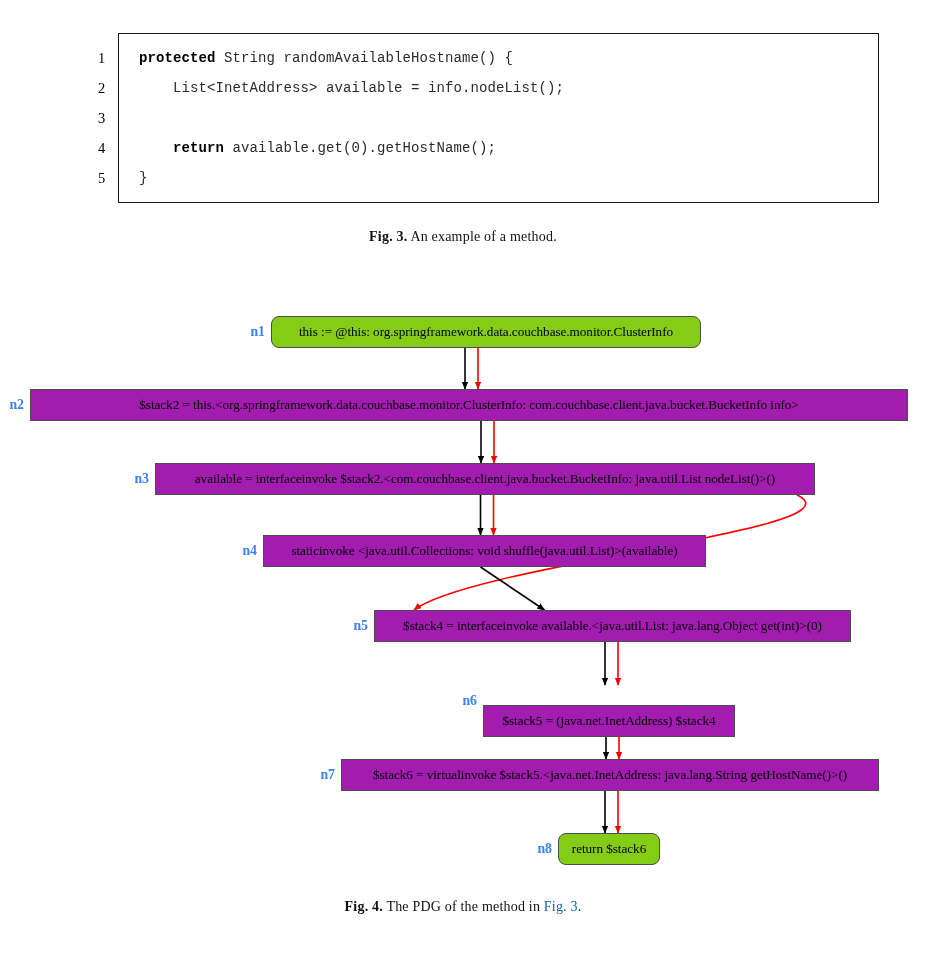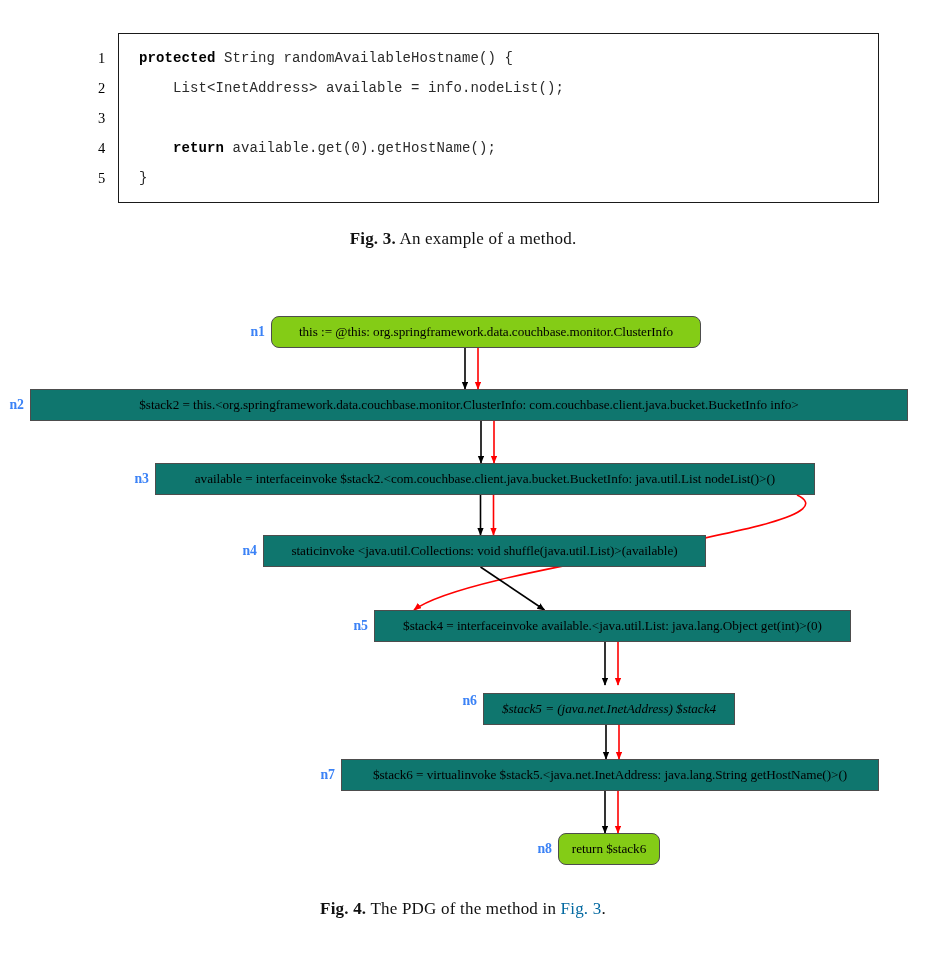--- a/index.html
+++ b/index.html
@@ -76,21 +76,21 @@
   }
   .code-pad-top .code-cell { border-top: 1.4px solid #1a1a1a; border-bottom: none; }
   .code-pad-bottom .code-cell { border-bottom: 1.4px solid #1a1a1a; border-top: none; }
 
   
   .caption {
     position: absolute;
     width: 926px;
     text-align: center;
     font-family: "Liberation Serif", "DejaVu Serif", serif;
-    font-size: 17px;
+    font-size: 14px;
     color: #111111;
     letter-spacing: 0.2px;
   }
   .caption .cap-label { font-weight: bold; }
   .caption .cap-link { color: #0369a1; }
   #caption3 { top: 229px; }
   #caption4 { top: 899px; }
 
   
   #figure4 {
@@ -102,21 +102,21 @@
   }
   #pdg-svg {
     position: absolute;
     left: 0;
     top: 0;
   }
   .pdg-node {
     position: absolute;
     box-sizing: border-box;
     border: 1.3px solid #4d4d4d;
-    background: #0f766e;
+    background: #a21caf;
     font-family: "Liberation Serif", "DejaVu Serif", serif;
     font-size: 13.2px;
     color: #000;
     white-space: nowrap;
     display: flex;
     align-items: center;
     justify-content: center;
     height: 32px;
     letter-spacing: -0.05px;
   }
@@ -223,21 +223,21 @@
       </div>
       <div class="pdg-label" style="left: 121px; top: 178px; width: 28px;">n3</div>
       <div class="pdg-node" style="left: 263px; top: 250px; width: 443px;">
         <span>staticinvoke &lt;java.util.Collections: void shuffle(java.util.List)&gt;(available)</span>
       </div>
       <div class="pdg-label" style="left: 229px; top: 250px; width: 28px;">n4</div>
       <div class="pdg-node" style="left: 374px; top: 325px; width: 477px;">
         <span>$stack4 = interfaceinvoke available.&lt;java.util.List: java.lang.Object get(int)&gt;(0)</span>
       </div>
       <div class="pdg-label" style="left: 340px; top: 325px; width: 28px;">n5</div>
-      <div class="pdg-node" style="left: 483px; top: 408px; width: 252px; font-style: italic;">
+      <div class="pdg-node" style="left: 483px; top: 420px; width: 252px;">
         <span>$stack5 = (java.net.InetAddress) $stack4</span>
       </div>
       <div class="pdg-label" style="left: 449px; top: 400px; width: 28px;">n6</div>
       <div class="pdg-node" style="left: 341px; top: 474px; width: 538px;">
         <span>$stack6 = virtualinvoke $stack5.&lt;java.net.InetAddress: java.lang.String getHostName()&gt;()</span>
       </div>
       <div class="pdg-label" style="left: 307px; top: 474px; width: 28px;">n7</div>
       <div class="pdg-node filled" style="left: 558px; top: 548px; width: 102px;">
         <span>return $stack6</span>
       </div>

